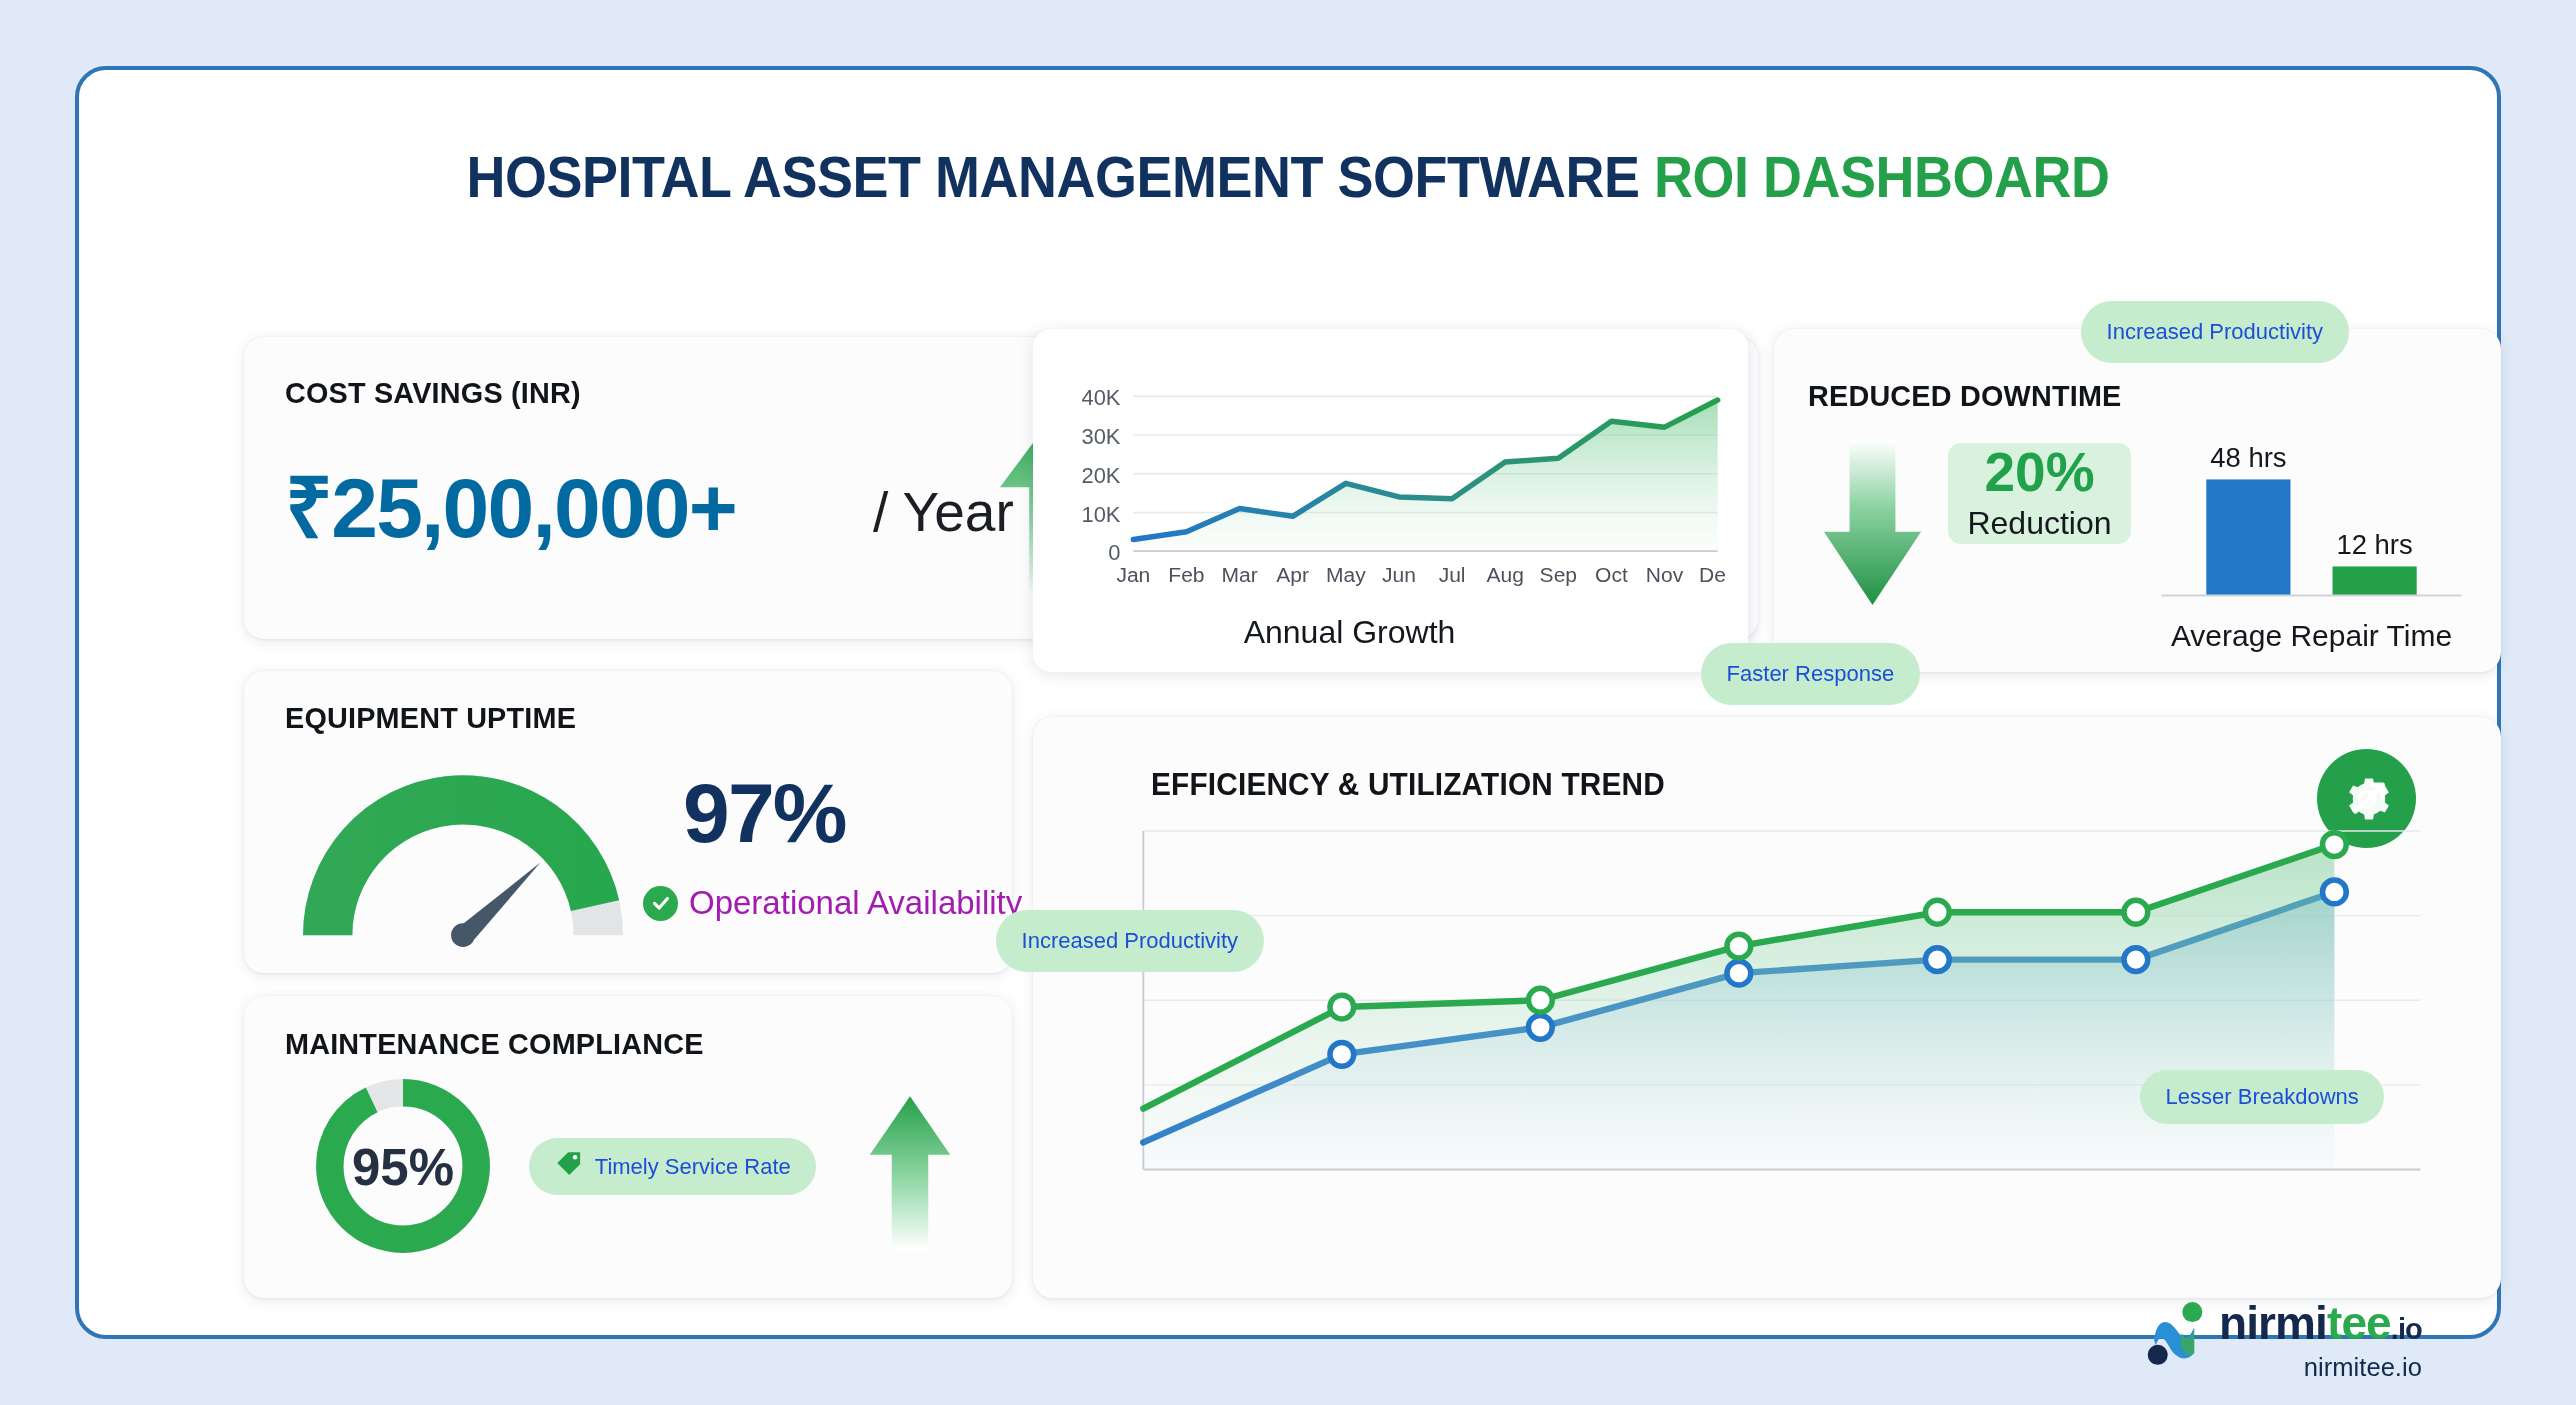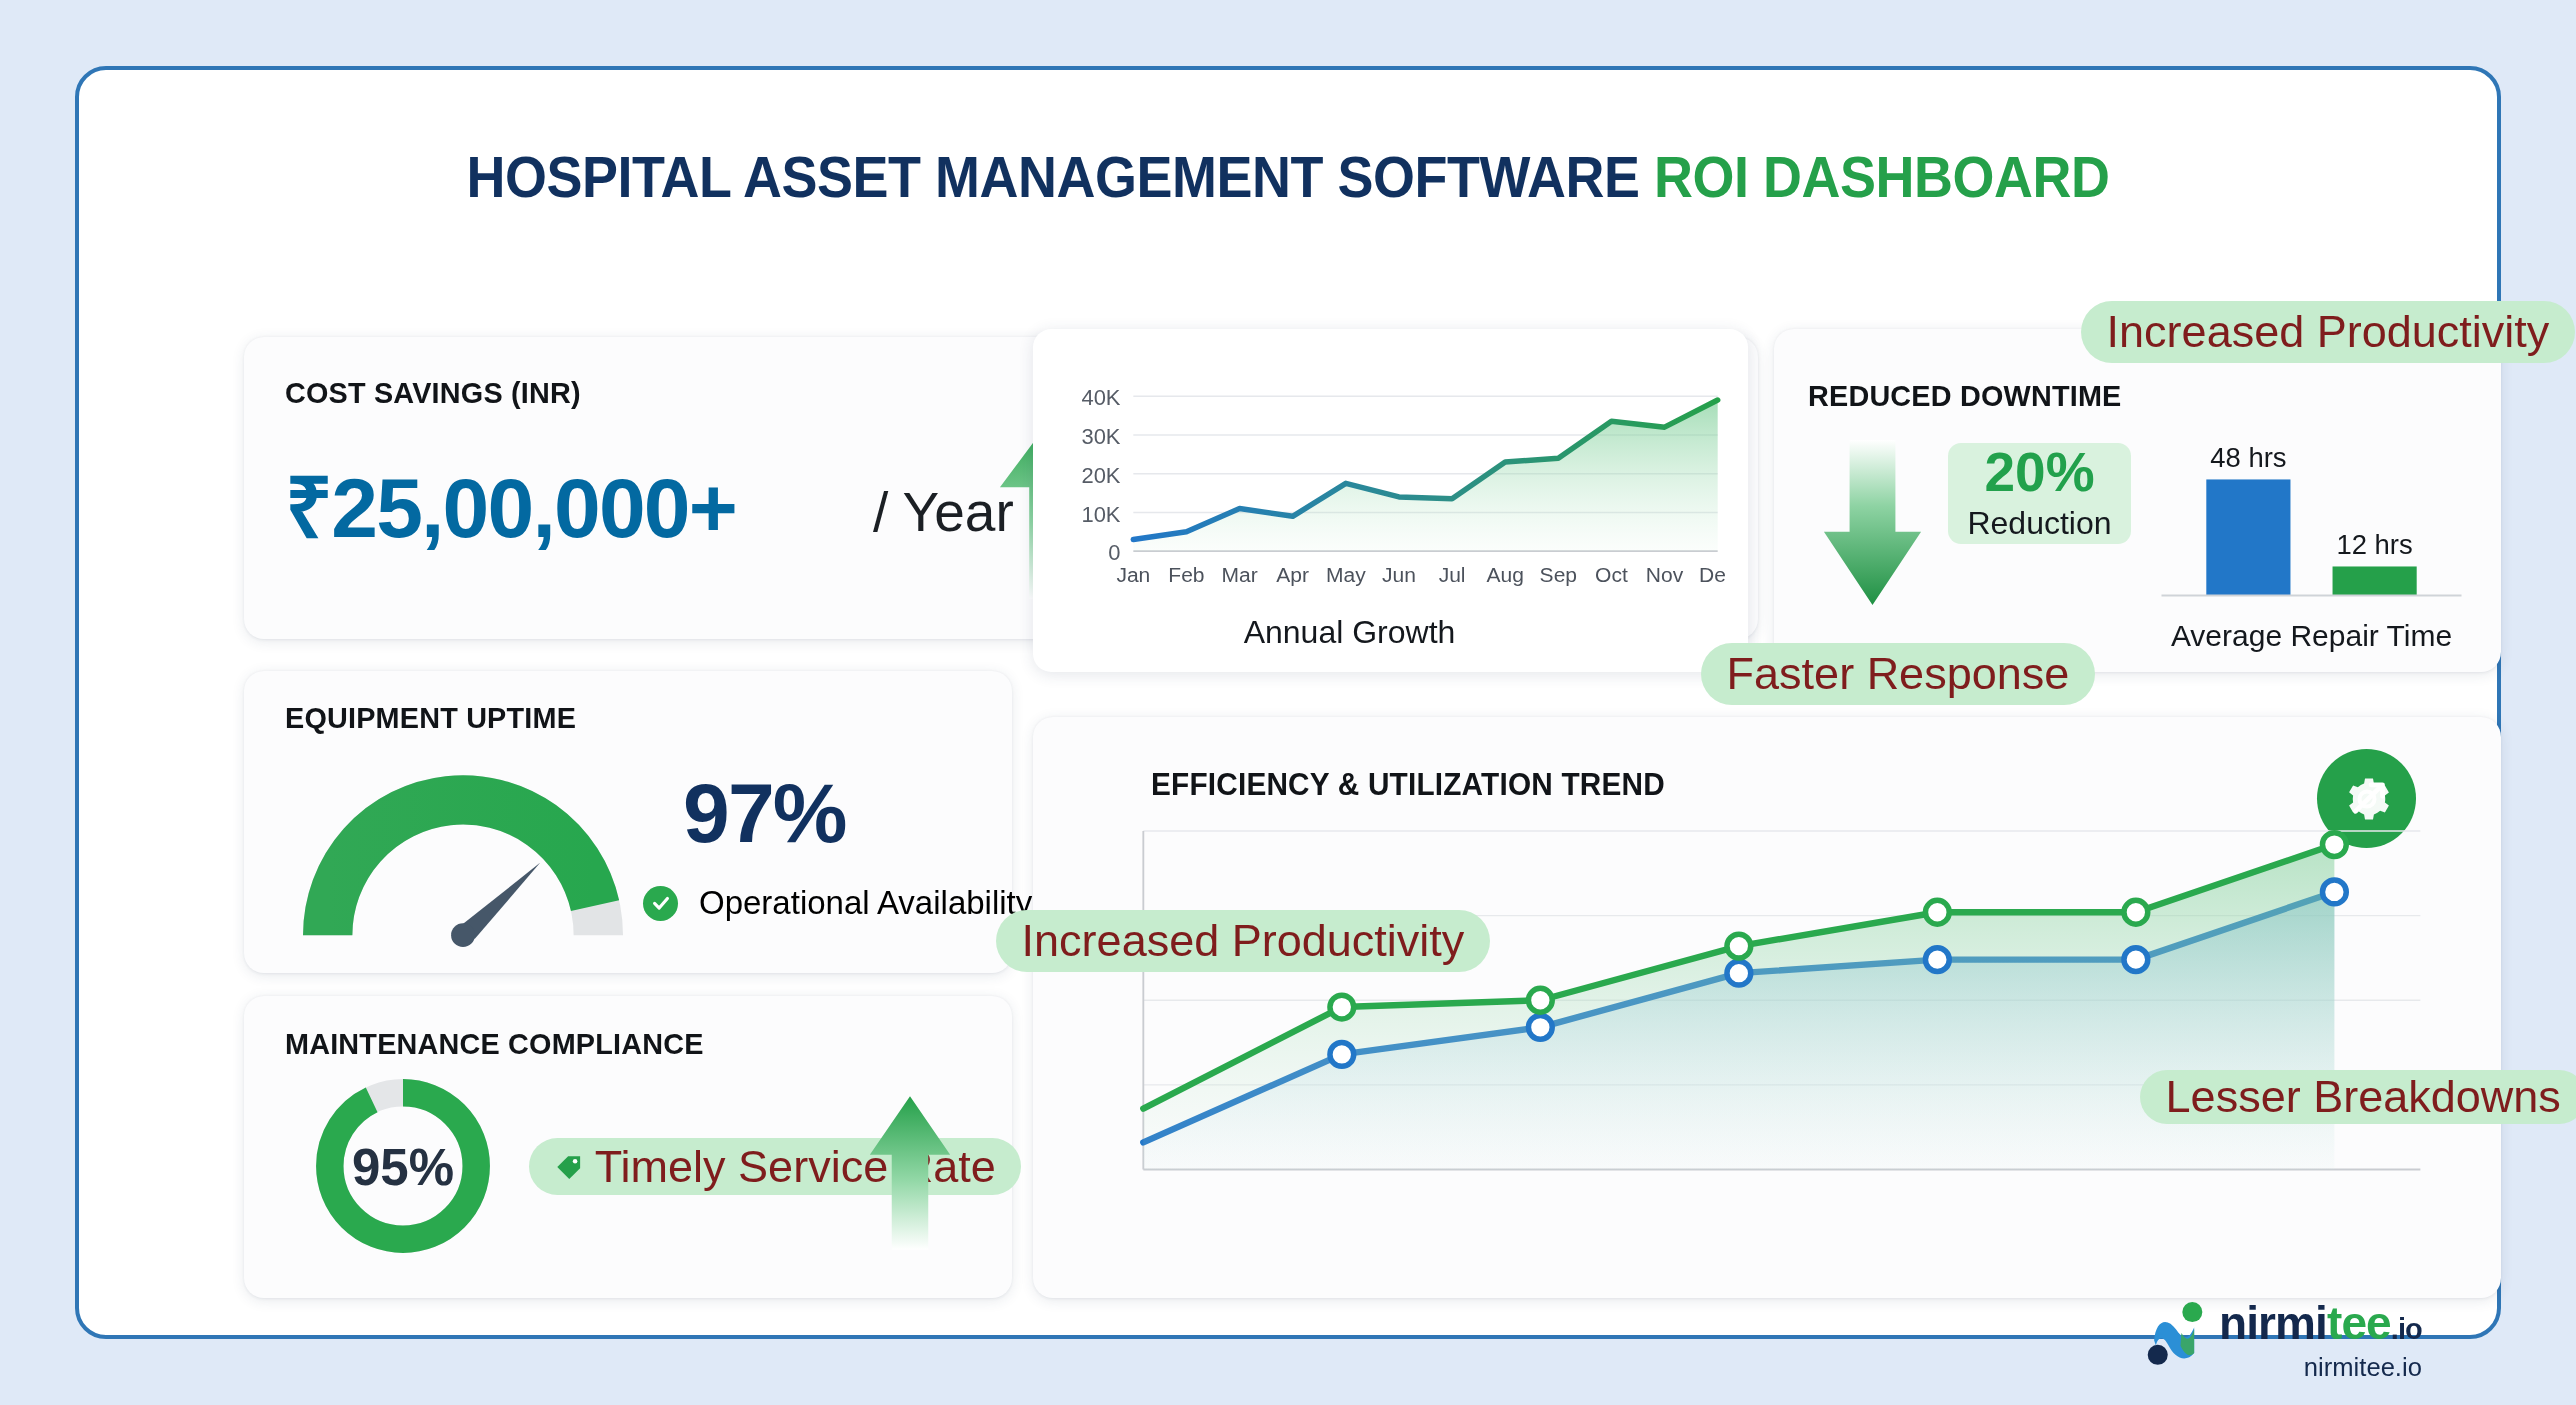--- a/index.html
+++ b/index.html
@@ -86,33 +86,33 @@
   .badge-soft .pct { font-size: 55px; font-weight: 800; color: #22a14c; line-height: 1; }
   .badge-soft .sub { font-size: 32px; color: #15191e; line-height: 1.2; margin-top: 3.7px; }
   .axis-caption { position: absolute; font-size: 30px; color: #14181d; white-space: nowrap; }
 
   
   .pill {
     position: absolute;
     background: #c6ecce;
     border-radius: 914px;
     display: flex; align-items: center; justify-content: center;
-    font-size: 45px; color: #7f1d1d; white-space: nowrap;
+    font-size: 22px; color: #1d4ed8; white-space: nowrap;
     padding: 0 25.6px;
   }
   .pill.tag { gap: 12.8px; justify-content: flex-start; }
 
   
   .metric-big {
     position: absolute; font-size: 84px; font-weight: 800; color: #11315f;
     letter-spacing: -1.8px; white-space: nowrap;
   }
   .metric-sub {
-    position: absolute; font-size: 33px; color: #000000; white-space: nowrap;
-    display: flex; align-items: center; gap: 21px;
+    position: absolute; font-size: 33px; color: #a21caf; white-space: nowrap;
+    display: flex; align-items: center; gap: 11px;
   }
   .check-circle {
     width: 35px; height: 35px; border-radius: 50%; background: #2aa94e;
     display: inline-flex; align-items: center; justify-content: center; flex: 0 0 auto;
   }
   .donut-center {
     position: absolute; font-size: 51px; font-weight: 800; color: #253142;
     white-space: nowrap;
   }
 

